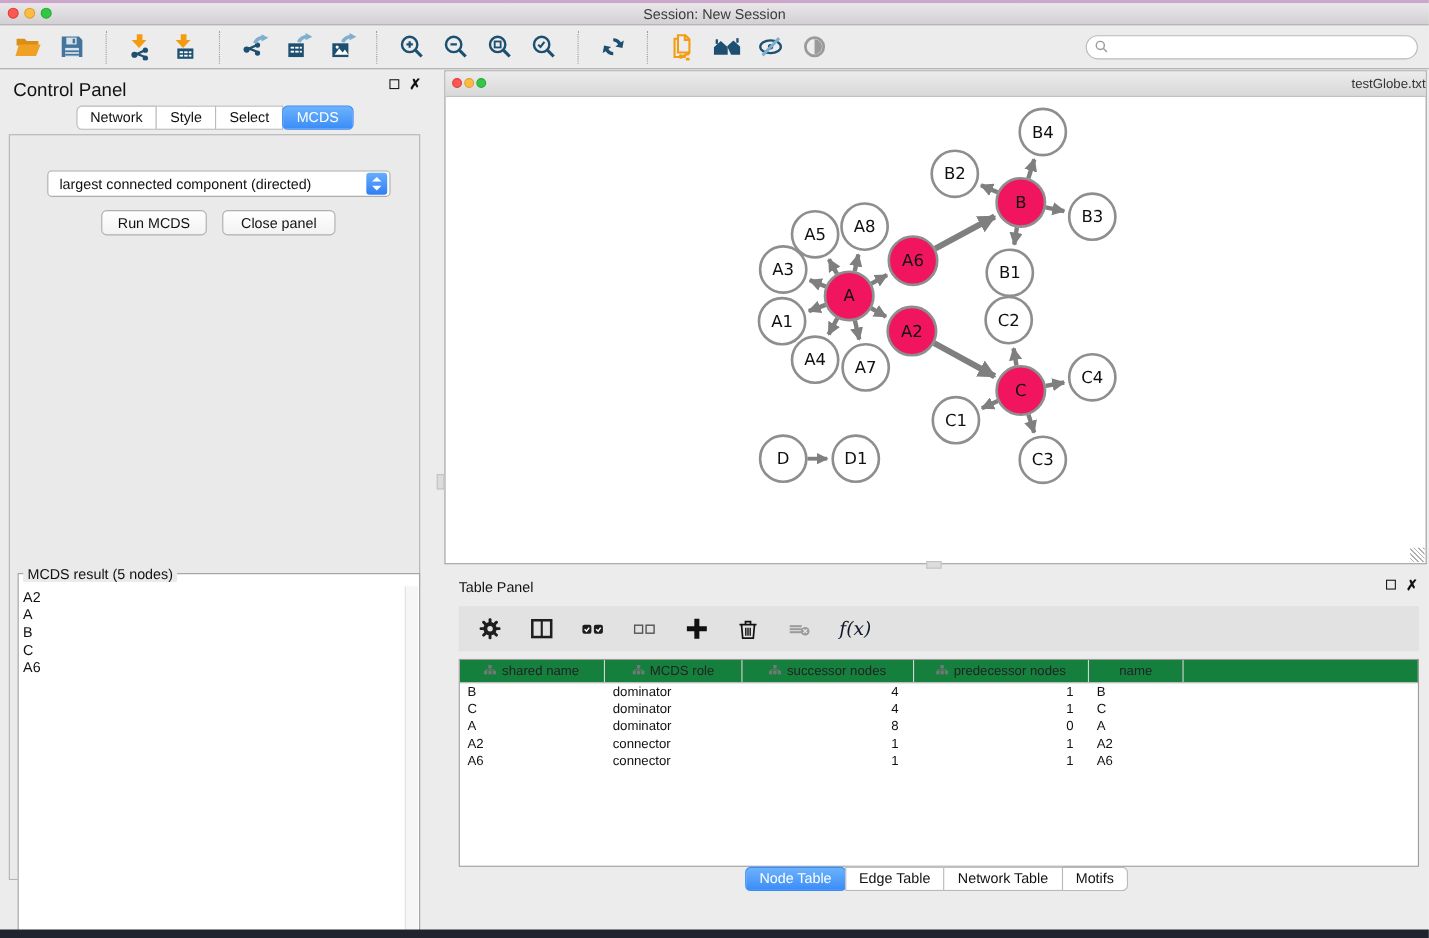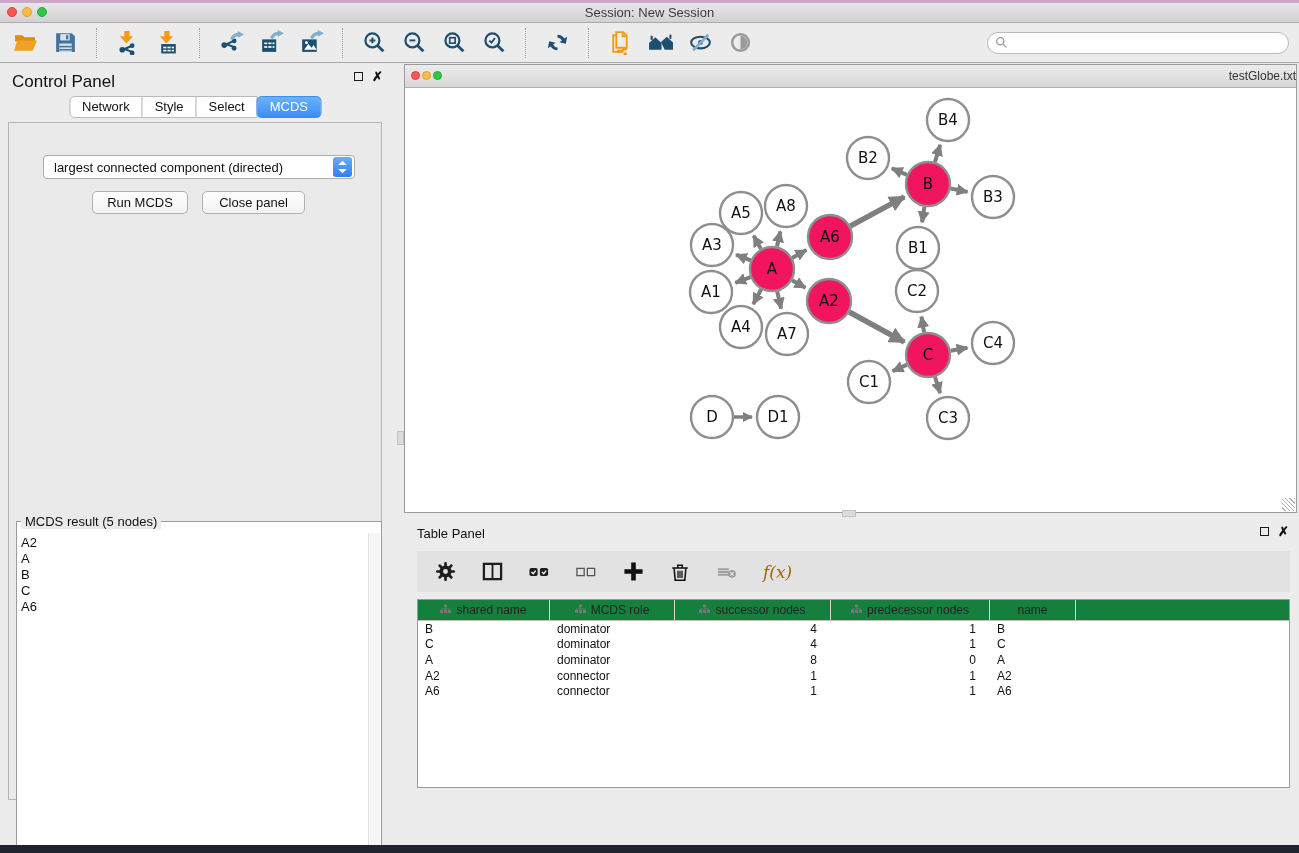--- a/index.html
+++ b/index.html
@@ -81,21 +81,21 @@
   .handle-v{position:absolute;left:397px;top:431px;width:7px;height:14px;background:#dcdcdc;border:1px solid #c2c2c2;box-sizing:border-box}
   .handle-h{position:absolute;left:842px;top:510px;width:14px;height:7px;background:#dcdcdc;border:1px solid #c2c2c2;box-sizing:border-box}
 
   
   .table-panel{position:absolute;left:405px;top:520px;width:894px;height:298px}
   .tp-title{position:absolute;left:12px;top:6px;font-size:13px}
   .tp-btns{position:absolute;right:10px;top:6px;display:flex;gap:9px;align-items:center}
   .tp-toolbar{position:absolute;left:12px;right:9px;top:31px;height:41px;background:#e2e2e2;
               display:flex;align-items:center;gap:25px;padding-left:17px}
   .tp-ico{display:flex;align-items:center;justify-content:center;width:22px;height:22px}
-  .fx{font-family:"DejaVu Serif",serif;font-style:italic;font-size:17px;color:#a16207}
+  .fx{font-family:"DejaVu Serif",serif;font-style:italic;font-size:17px;color:#0f172a}
   .tp-table{position:absolute;left:12px;right:9px;top:79px;height:187px;background:#fff;
             border:1px solid #9b9b9b;overflow:hidden}
   .thead{display:flex;height:20px;background:#15803d;border-bottom:1px solid #bcbcbc;font-size:12px}
   .th{display:flex;align-items:center;justify-content:center;gap:5px;border-right:1px solid #d4d4d4;
       box-sizing:border-box;color:#222}
   .tr{display:flex;height:15.6px;align-items:center;font-size:12px}
   .td{box-sizing:border-box;padding-left:7px;white-space:nowrap}
   .td.num{text-align:right;padding-right:14px;padding-left:0}
   .c0{width:132px}.c1{width:125px}.c2{width:156px}.c3{width:159px}.c4{width:86px}
   .tp-tabs{position:absolute;left:50%;transform:translateX(-50%);top:268px;display:flex}
@@ -598,17 +598,23 @@
           </div>
           <div class="tr">
             <div class="td c0">A6</div>
             <div class="td c1">connector</div>
             <div class="td c2 num">1</div>
             <div class="td c3 num">1</div>
             <div class="td c4">A6</div>
           </div>
         </div>
     </div>
+    <div class="tp-tabs" id="tp-tabs">
+        <div class="seg active">Node Table</div>
+        <div class="seg">Edge Table</div>
+        <div class="seg">Network Table</div>
+        <div class="seg">Motifs</div>
+      </div>
   </div>
 
 
   <div class="bottom-strip" style="background: rgb(32, 36, 46);"></div>
 </div>
 
 </body></html>

